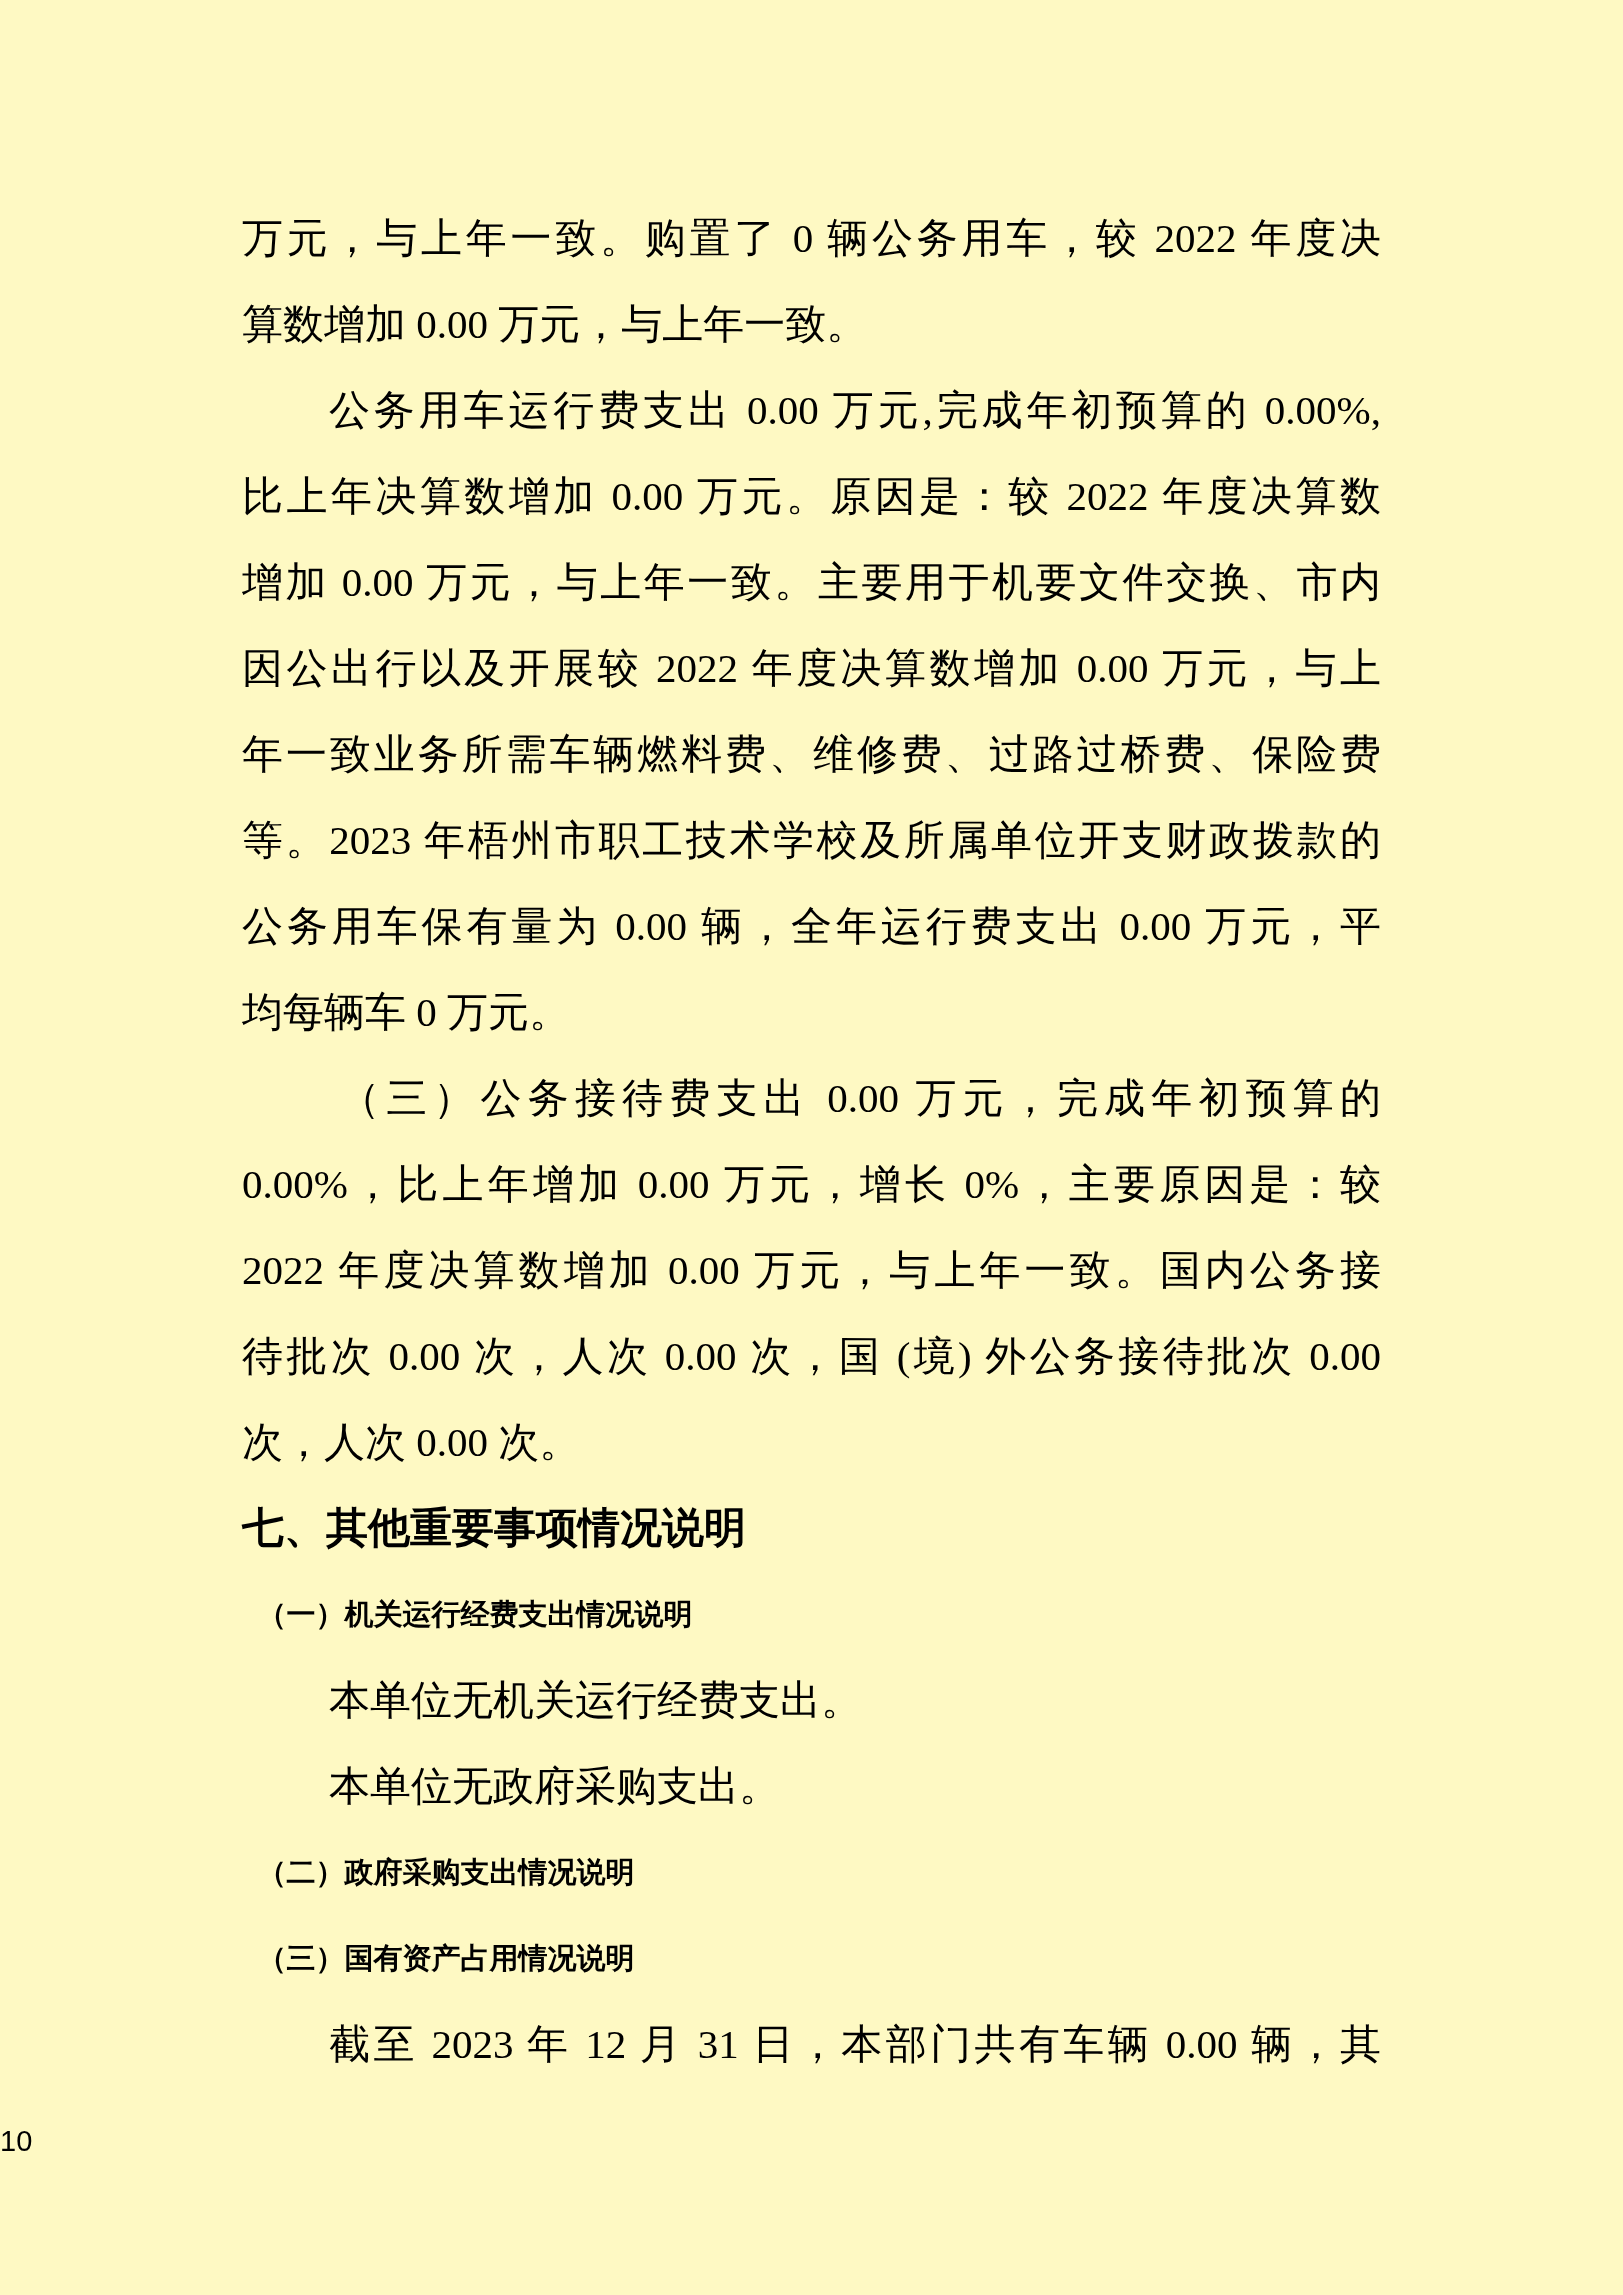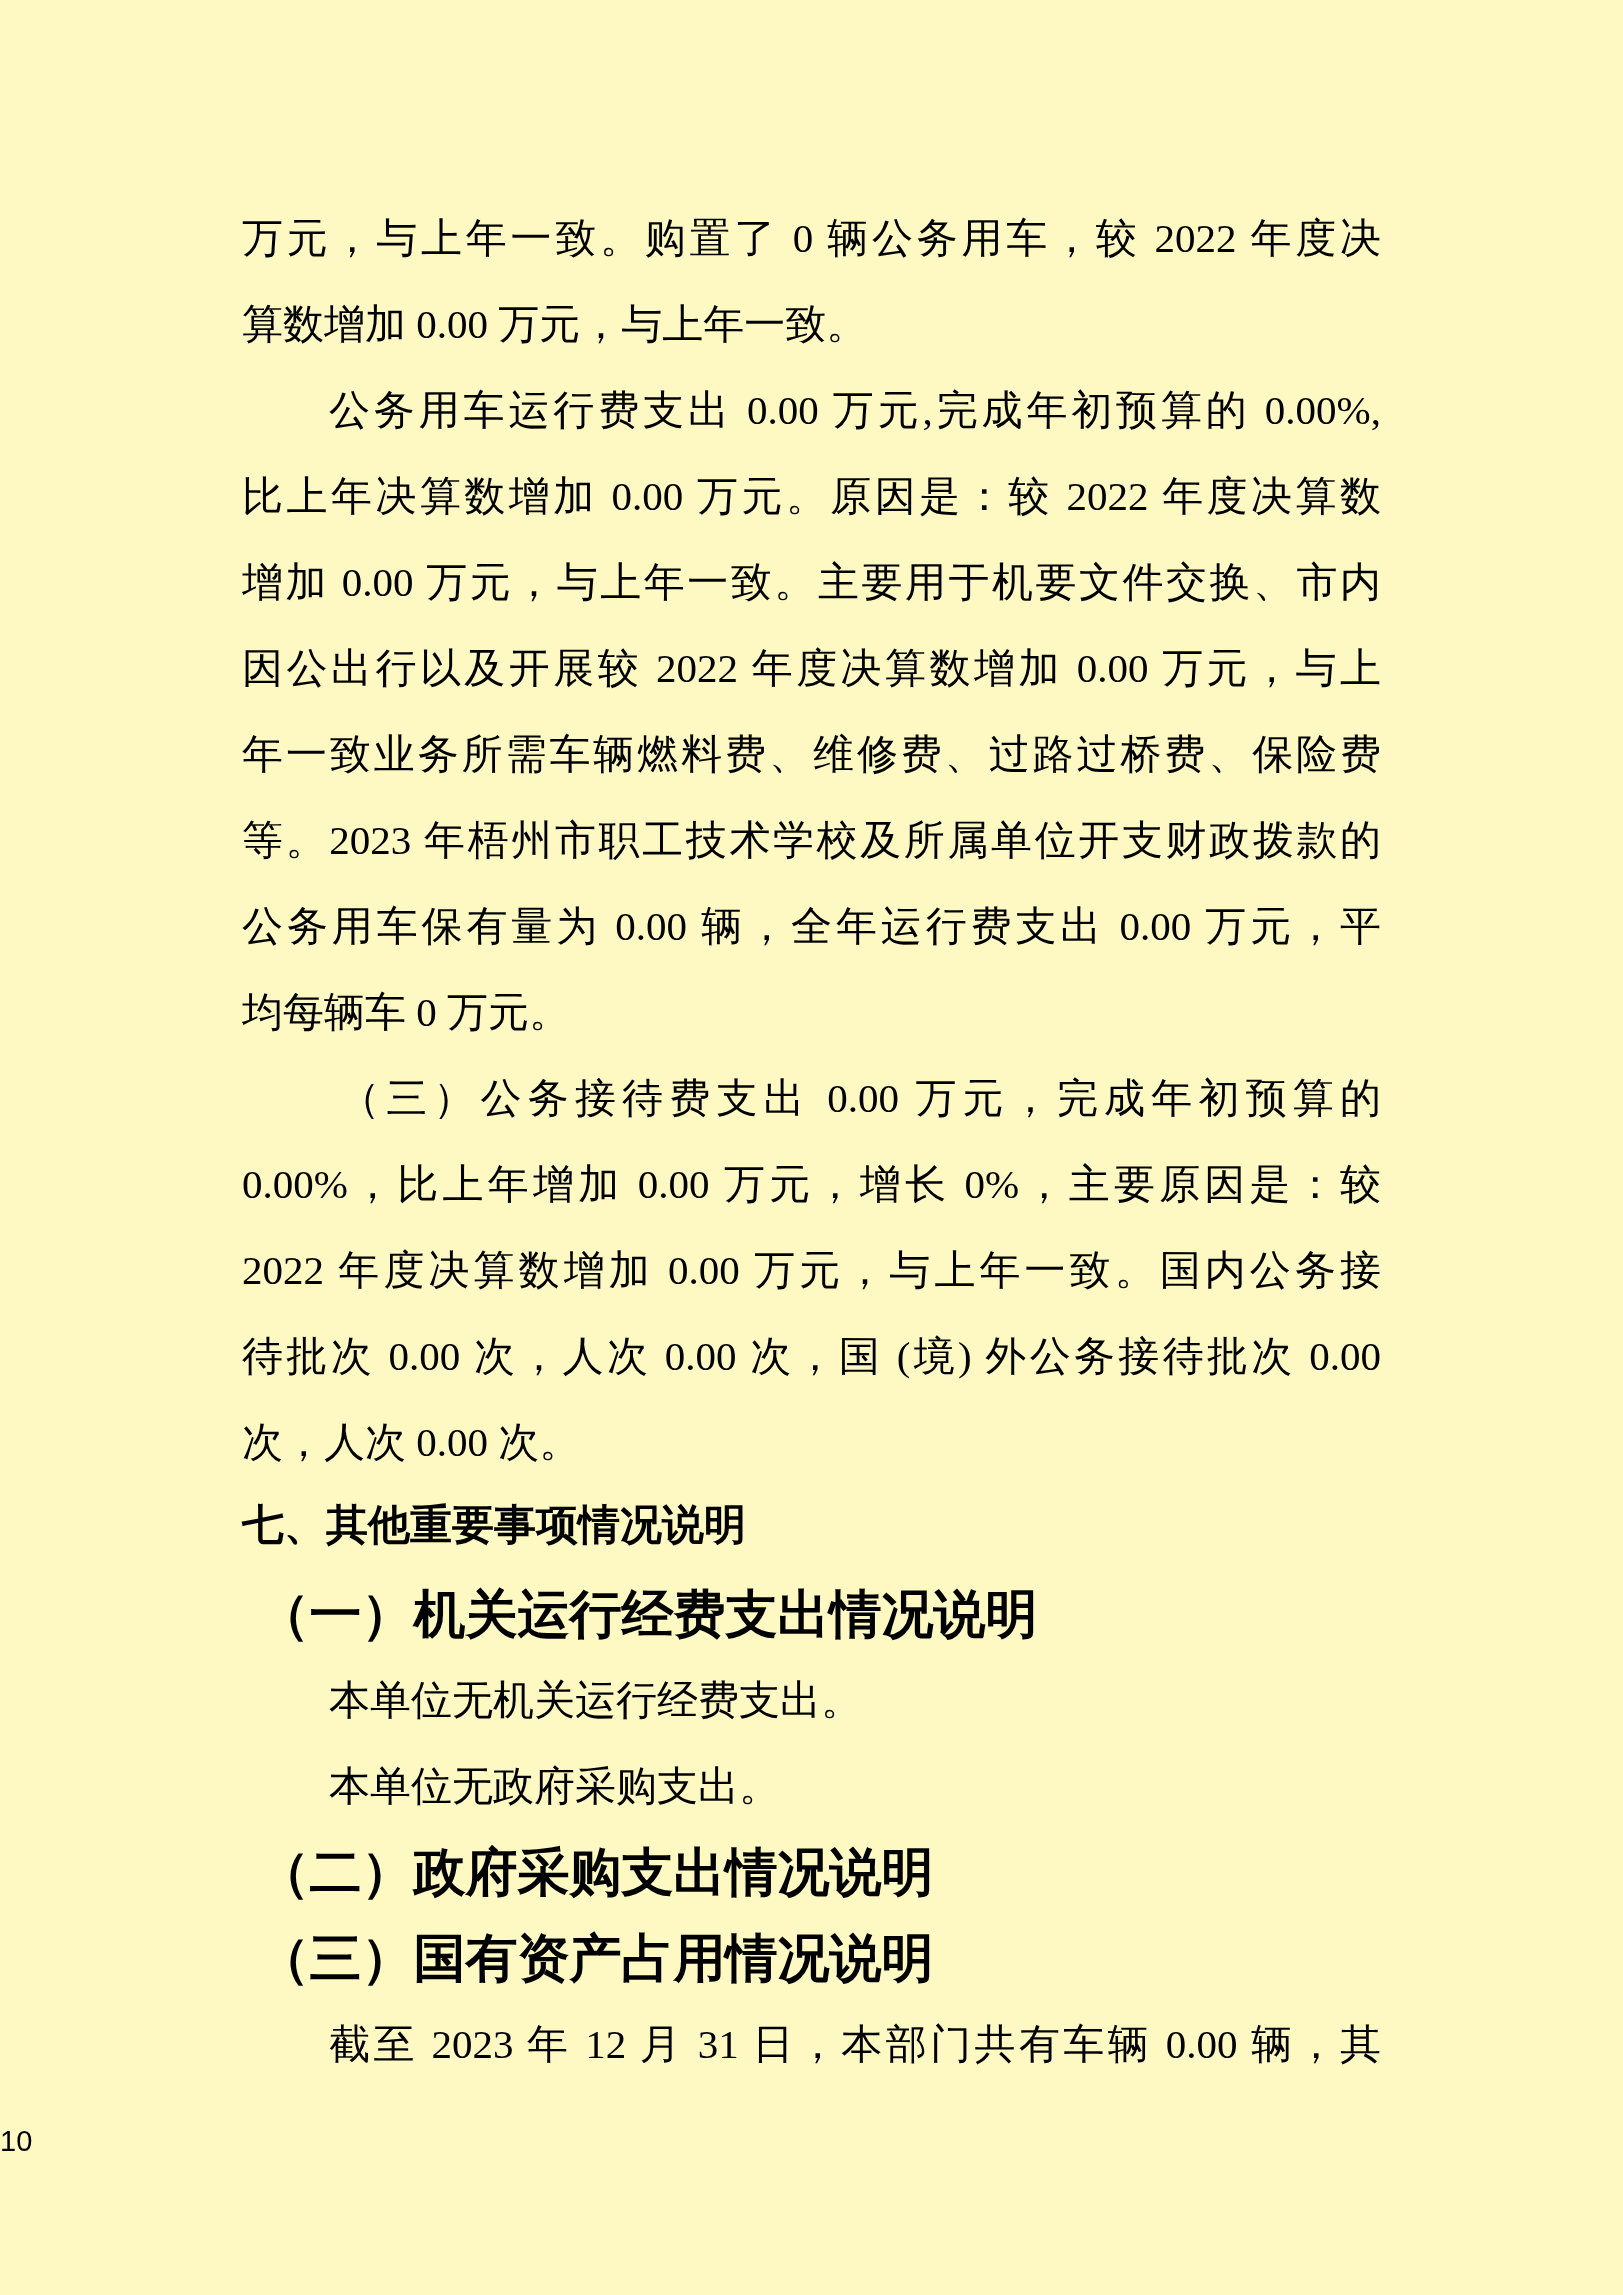--- a/index.html
+++ b/index.html
@@ -43,29 +43,29 @@
   .end {
     text-align: center;
     text-align-last: left;
   }
   
   .ind  { text-indent: 87px; }
   
   .ind2 { text-indent: 97px; }
   
   .h1 {
-    font-family: Liberation Mono, monospace;
+    font-family: Liberation Sans, sans-serif;
     font-weight: bold;
     font-size: 42px;
   }
   
   .h2 {
     font-family: "Liberation Sans", "DejaVu Sans", sans-serif;
     font-weight: bold;
-    font-size: 52px;
+    font-size: 29px;
     text-indent: 15.4px;
   }
   .pagenum-wrap {
     position: absolute;
     left: 0;
     right: 0;
     top: 2124px;
     text-align: left;
   }
   .pagenum {

